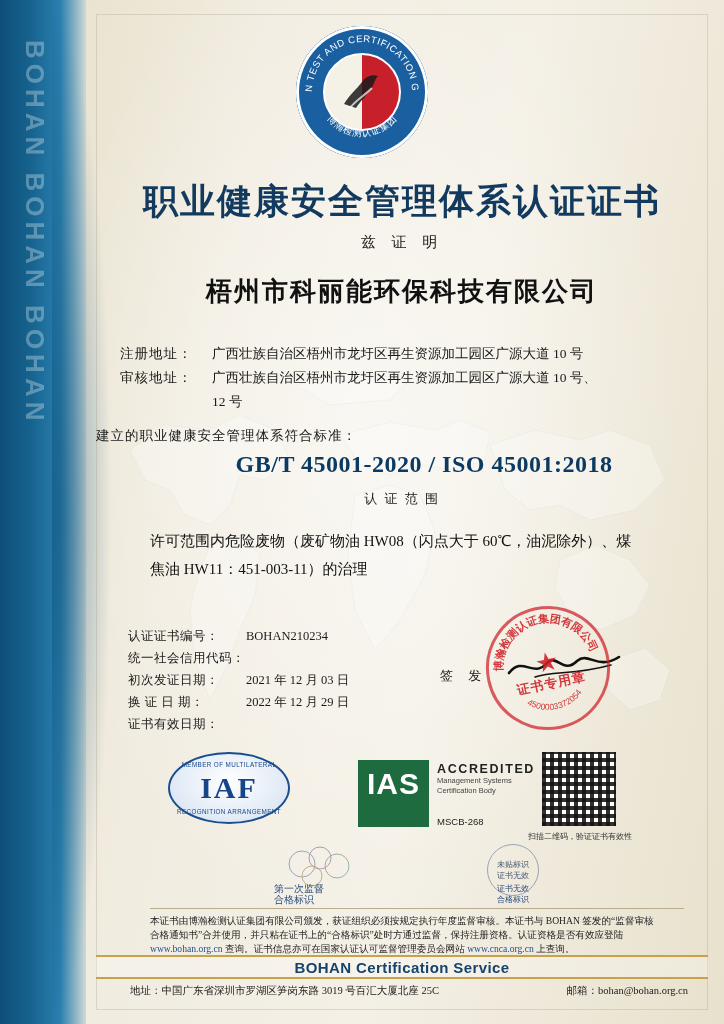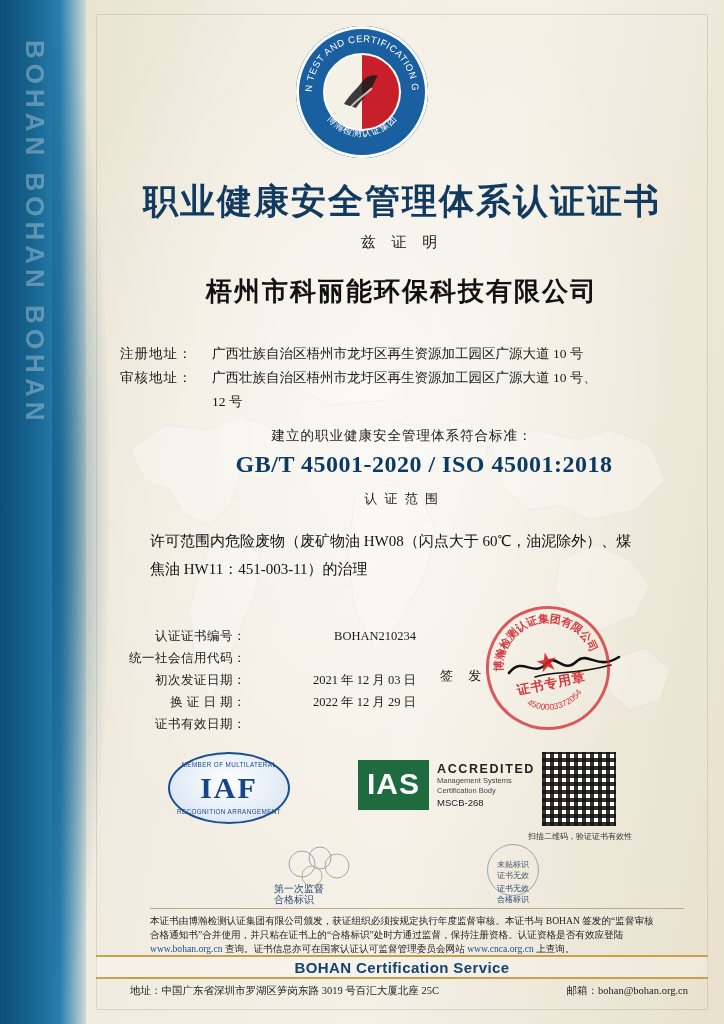--- a/index.html
+++ b/index.html
@@ -135,21 +135,21 @@
     color: #1a1a1a;
     line-height: 24px;
   }
   .addr-row { display: flex; }
   .addr-label { width: 92px; flex: none; letter-spacing: 1px; text-align: left;}
   .addr-val { flex: 1; }
   .addr-cont { padding-left: 92px; }
 
   .std-lead {
     position: absolute; left: 96px; right: 16px; top: 427px;
-    text-align: center; font-size: 13.5px; color: #1a1a1a; letter-spacing: 1px;
+    text-align: left; font-size: 13.5px; color: #1a1a1a; letter-spacing: 1px;
   }
   .std-code {
     position: absolute; left: 96px; right: 16px; top: 451px;
     text-align: center;
     font-size: 24px;
     font-weight: bold;
     color: #0c3a63;
     letter-spacing: 0.5px;
     margin-left: 44px;
   }
@@ -160,21 +160,21 @@
   .scope-text {
     position: absolute; left: 150px; right: 90px; top: 527px;
     font-size: 15px; color: #111; line-height: 28px; text-align: left;
   }
 
   
   .meta {
     position: absolute; left: 128px; top: 625px;
     font-size: 12.5px; color: #1a1a1a; line-height: 22px;
   }
-  .meta-row { display: flex; text-align: right; }
+  .meta-row { display: flex; }
   .meta-label { width: 118px; flex: none; letter-spacing: 0.5px;}
   .meta-value { width: 170px; flex: none; }
   .sign-label {
     position: absolute; left: 440px; top: 667px;
     font-size: 13px; letter-spacing: 6px; color: #1a1a1a;
   }
   .signature {
     position: absolute; left: 505px; top: 645px;
     width: 120px; height: 40px;
   }
@@ -240,21 +240,21 @@
     letter-spacing: 1px;
     line-height: 40px;
   }
   .ias .ias-right {
     font-family: "Liberation Sans", sans-serif;
     color: #333;
     padding-top: 2px;
   }
   .ias .acc { font-size: 12.5px; letter-spacing: 1.6px; color: #222; font-weight: bold;}
   .ias .sub { font-size: 7.5px; line-height: 10px; color: #444; }
-  .ias .mscb { font-size: 9.5px; margin-top: 1px; color: #222; }
+  .ias .mscb { font-size: 9.5px; margin-top: 20px; color: #222; }
 
   .qr {
     position: absolute; left: 542px; top: 752px;
     width: 74px; height: 74px;
     background:
       repeating-linear-gradient(90deg,#222 0 4px,#fff 4px 8px),
       repeating-linear-gradient(0deg,#222 0 4px,#fff 4px 8px);
     background-blend-mode: multiply;
     opacity: 0.92;
   }

